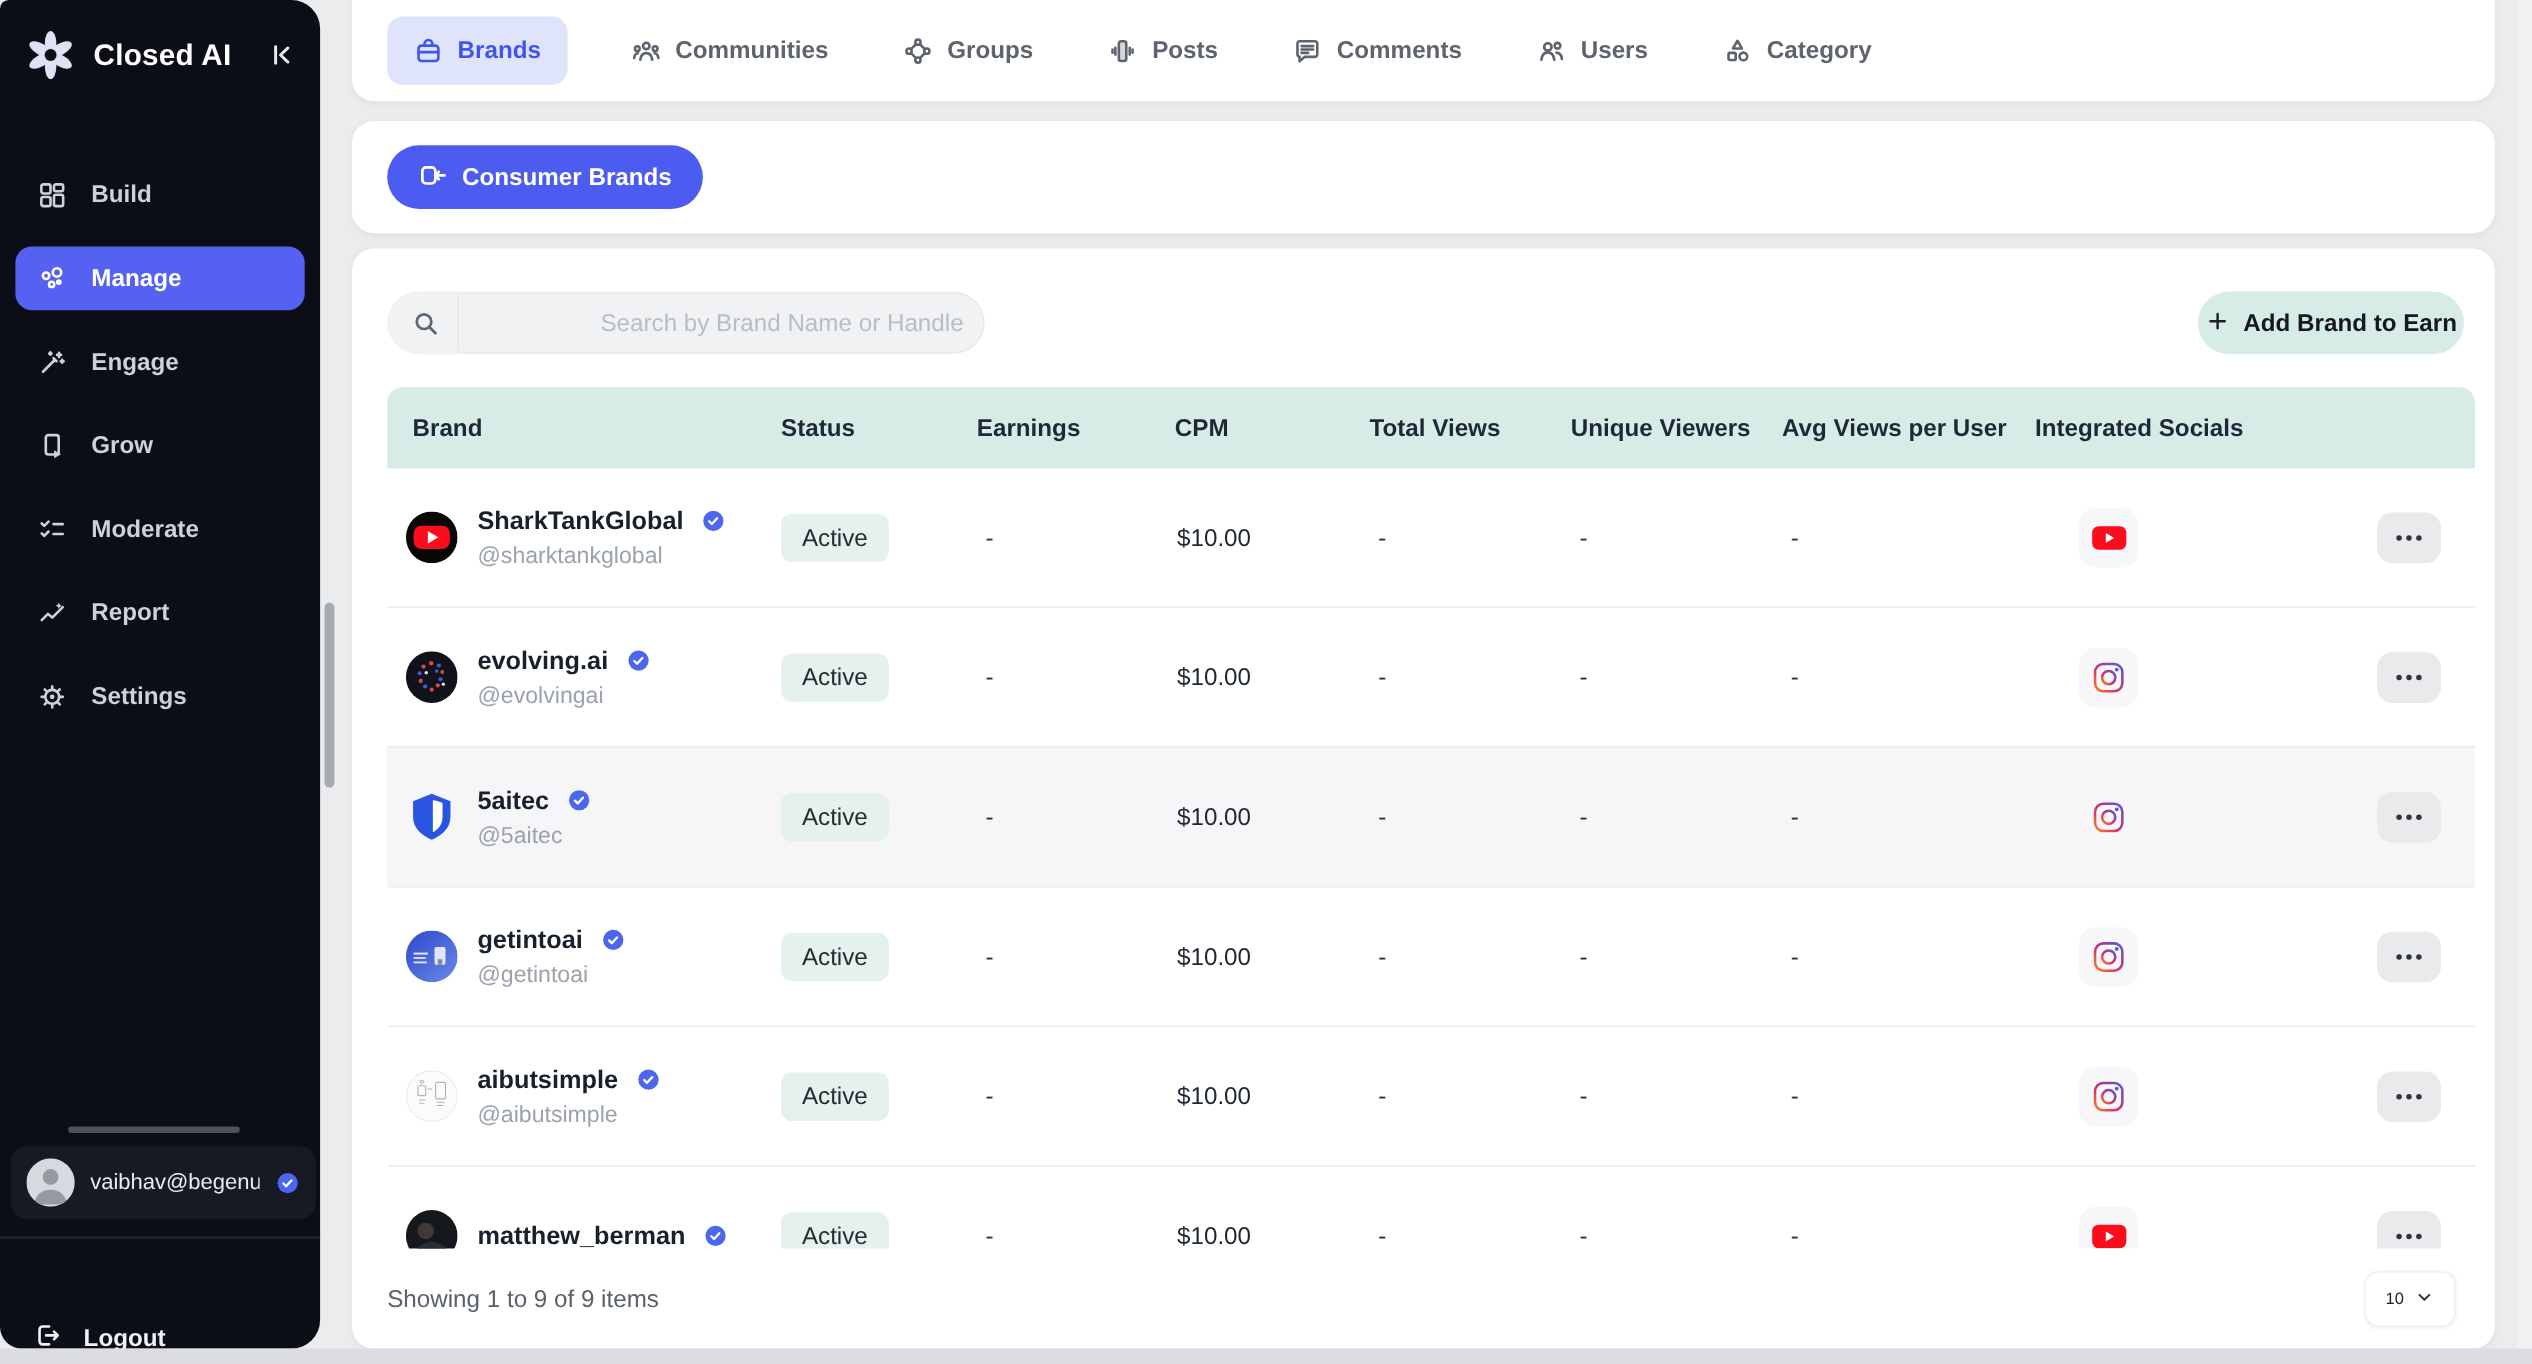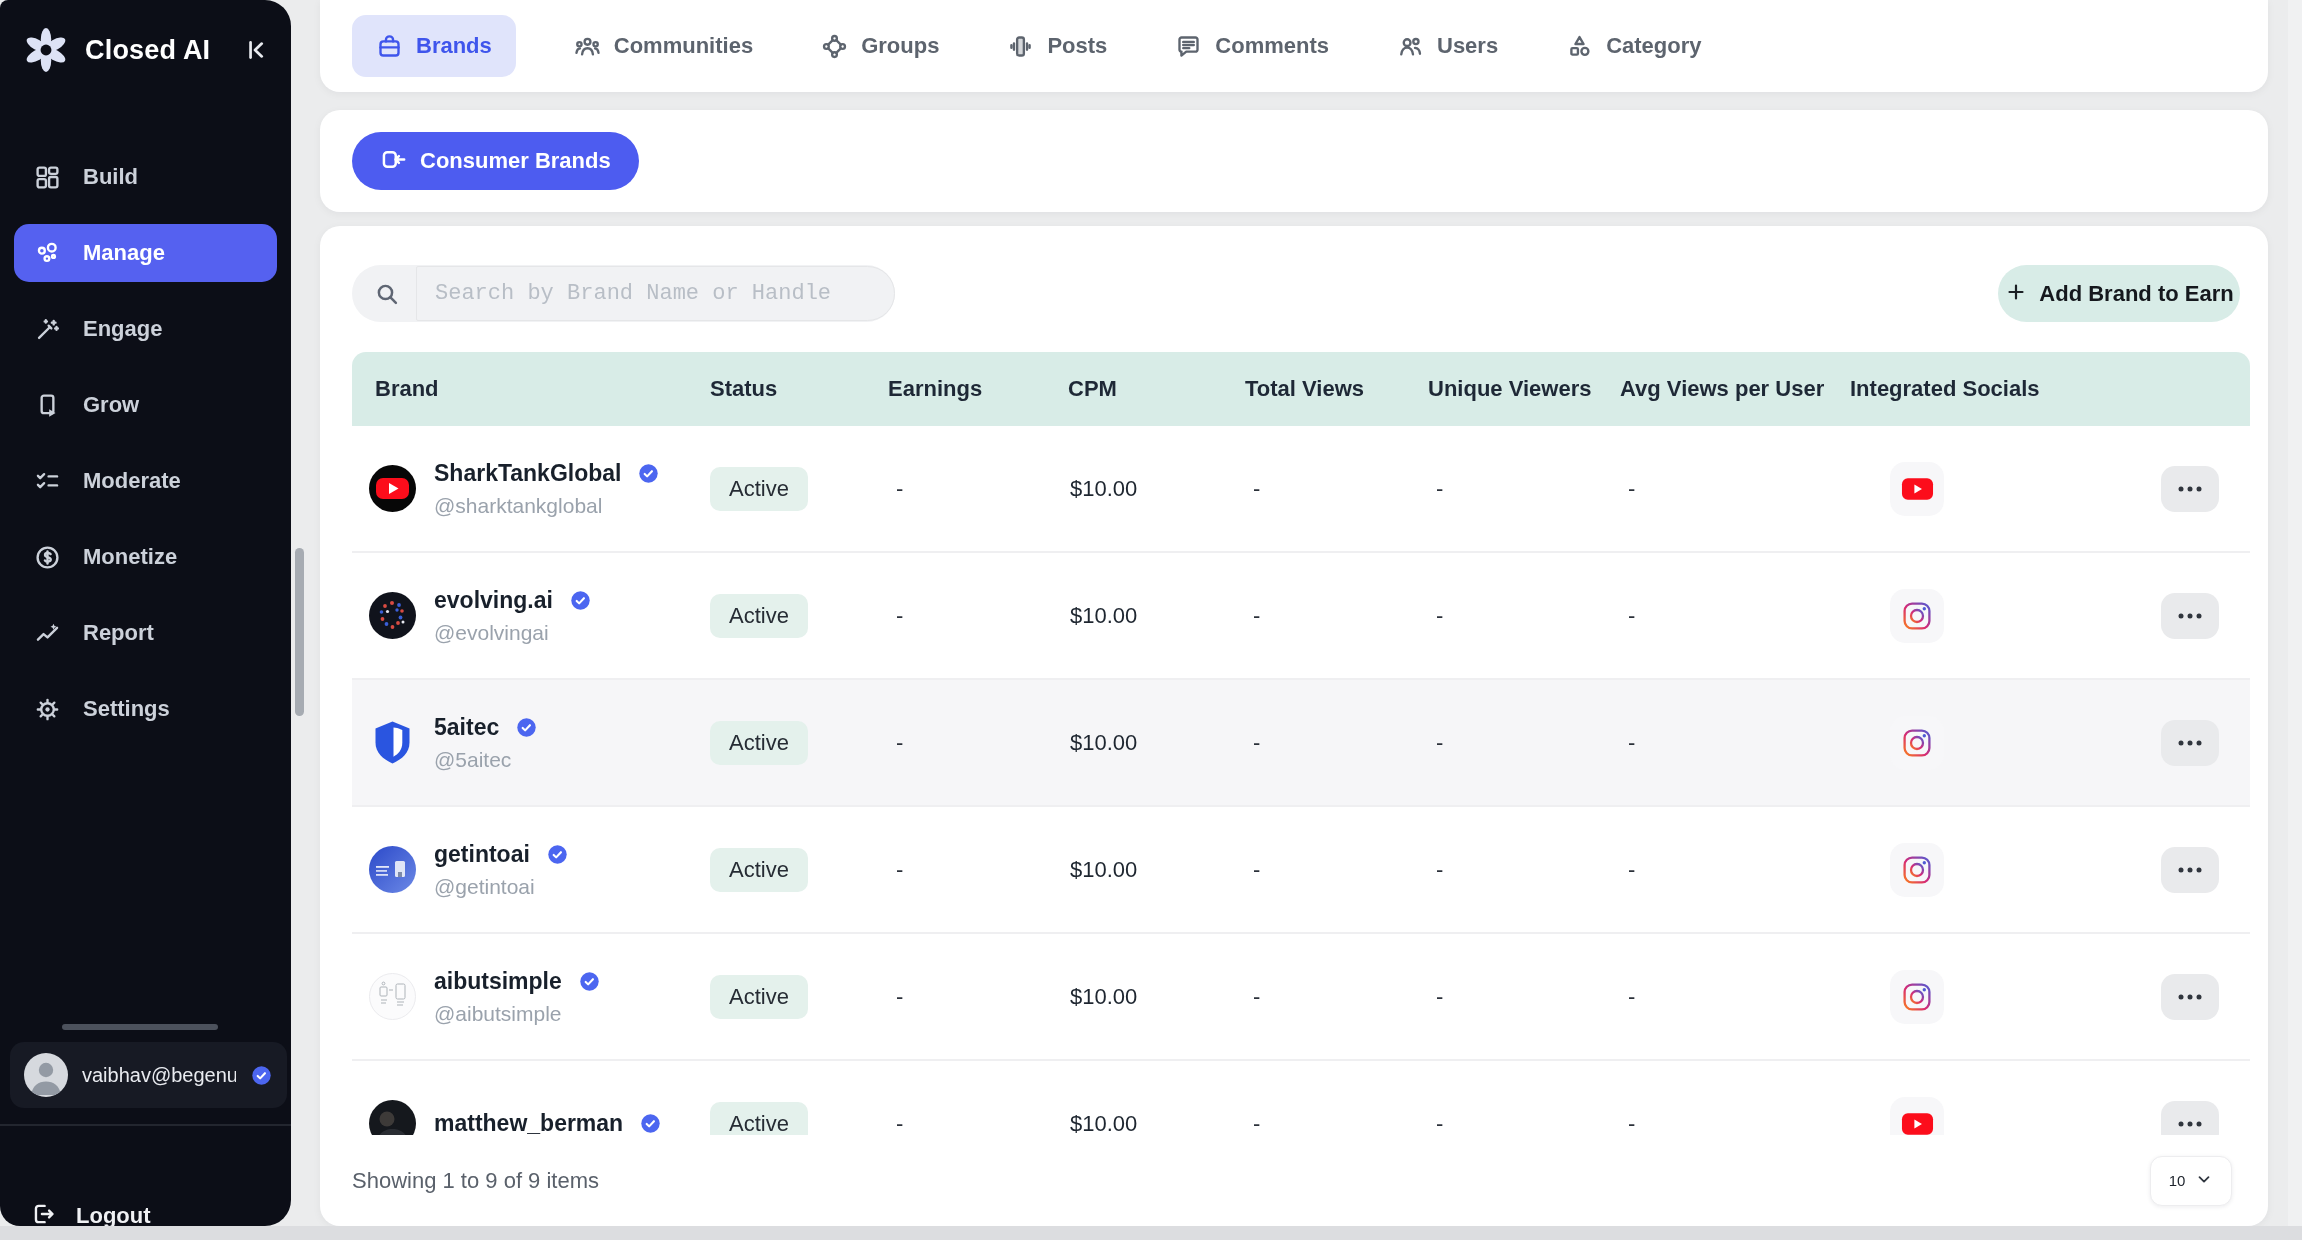--- a/index.html
+++ b/index.html
@@ -58,21 +58,21 @@
   .consumer-btn svg { width:27px; height:27px; }
   .consumer-label { font-size:22px; font-weight:700; }
 
   
   .search-bar { position:absolute; left:32px; top:39px; width:543px; height:57px; background:#f1f2f4;
     border-radius:29px; display:flex; align-items:center; }
   .search-icon { width:26px; height:26px; margin-left:22px; color:#5f6673; flex:0 0 auto; }
   .search-icon svg { width:26px; height:26px; }
   .search-input { flex:1 1 auto; height:55px; margin-left:16px; border:1px solid #e5e6e8; border-left:1px solid #e5e6e8;
     border-radius:2px 28px 28px 2px; background:transparent; outline:none; font-size:22px;
-    font-family:Liberation Mono, monospace; color:#333; padding:0 18px; }
+    font-family:Liberation Sans, sans-serif; color:#333; padding:0 18px;text-align:right; }
   .search-input::placeholder { color:#b8bec6; }
   .add-btn { position:absolute; left:1678px; top:39px; width:242px; height:57px; background:#d8ece7;
     border:none; border-radius:999px; display:flex; align-items:center; justify-content:center; gap:11px;
     color:#15181d; cursor:pointer; }
   .add-btn svg { width:24px; height:24px; }
   .add-label { font-size:22px; font-weight:600; }
 
   
   .tgrid { display:grid; grid-template-columns:358px 178px 180px 177px 183px 192px 230px 280px 1fr; align-items:center; }
   .thead { position:absolute; left:32px; top:126px; width:1898px; height:74px; background:#d8ece7;
@@ -191,30 +191,20 @@
             <path d="M13 7.5 h7.5"></path>
             <path d="M3.5 15 l2 2 3.5-3.5"></path>
             <path d="M13 15.5 h7.5"></path>
           </svg>
         </span>
     <span class="nav-label">Moderate</span>
   </div>
       <div class="nav-item">
     <span class="nav-icon">
           <svg viewBox="0 0 24 24" fill="none" stroke="currentColor" stroke-width="2.1" stroke-linecap="round" stroke-linejoin="round">
-            <circle cx="12" cy="12" r="8.8"></circle>
-            <path d="M12 6.6 v10.8"></path>
-            <path d="M14.8 8.9 c-.7-1.1-5-1.7-5 .9 0 2.7 5.1 1.4 5.1 4 0 2.3-4.1 2.1-5.2.8"></path>
-          </svg>
-        </span>
-    <span class="nav-label">Monetize</span>
-  </div>
-      <div class="nav-item">
-    <span class="nav-icon">
-          <svg viewBox="0 0 24 24" fill="none" stroke="currentColor" stroke-width="2.1" stroke-linecap="round" stroke-linejoin="round">
             <path d="M3.5 17.5 L8.5 12.5 12 15.5 20.5 7"></path>
             <path d="M17.3 3.4 l.8 1.8 1.8.8 -1.8.8 -.8 1.8 -.8-1.8 -1.8-.8 1.8-.8 Z" fill="currentColor" stroke="none"></path>
           </svg>
         </span>
     <span class="nav-label">Report</span>
   </div>
       <div class="nav-item">
     <span class="nav-icon">
           <svg viewBox="0 0 24 24" fill="none" stroke="currentColor" stroke-width="2.1" stroke-linecap="round" stroke-linejoin="round">
             <circle cx="12" cy="12" r="5.6"></circle>

